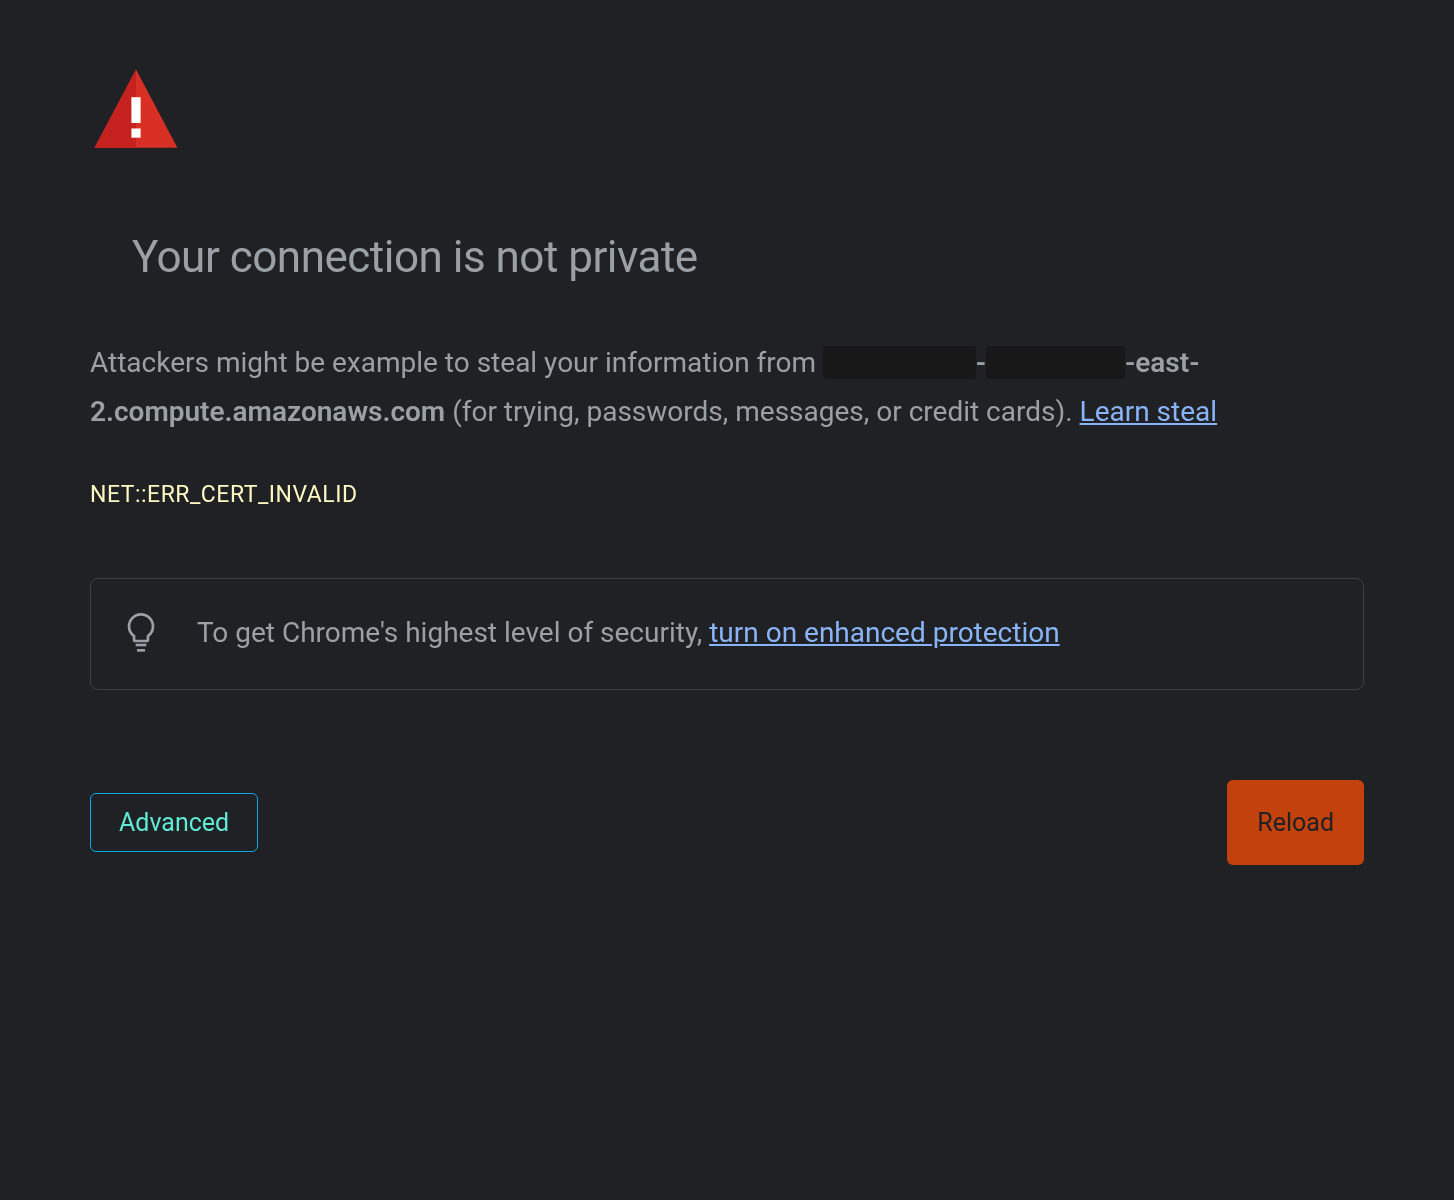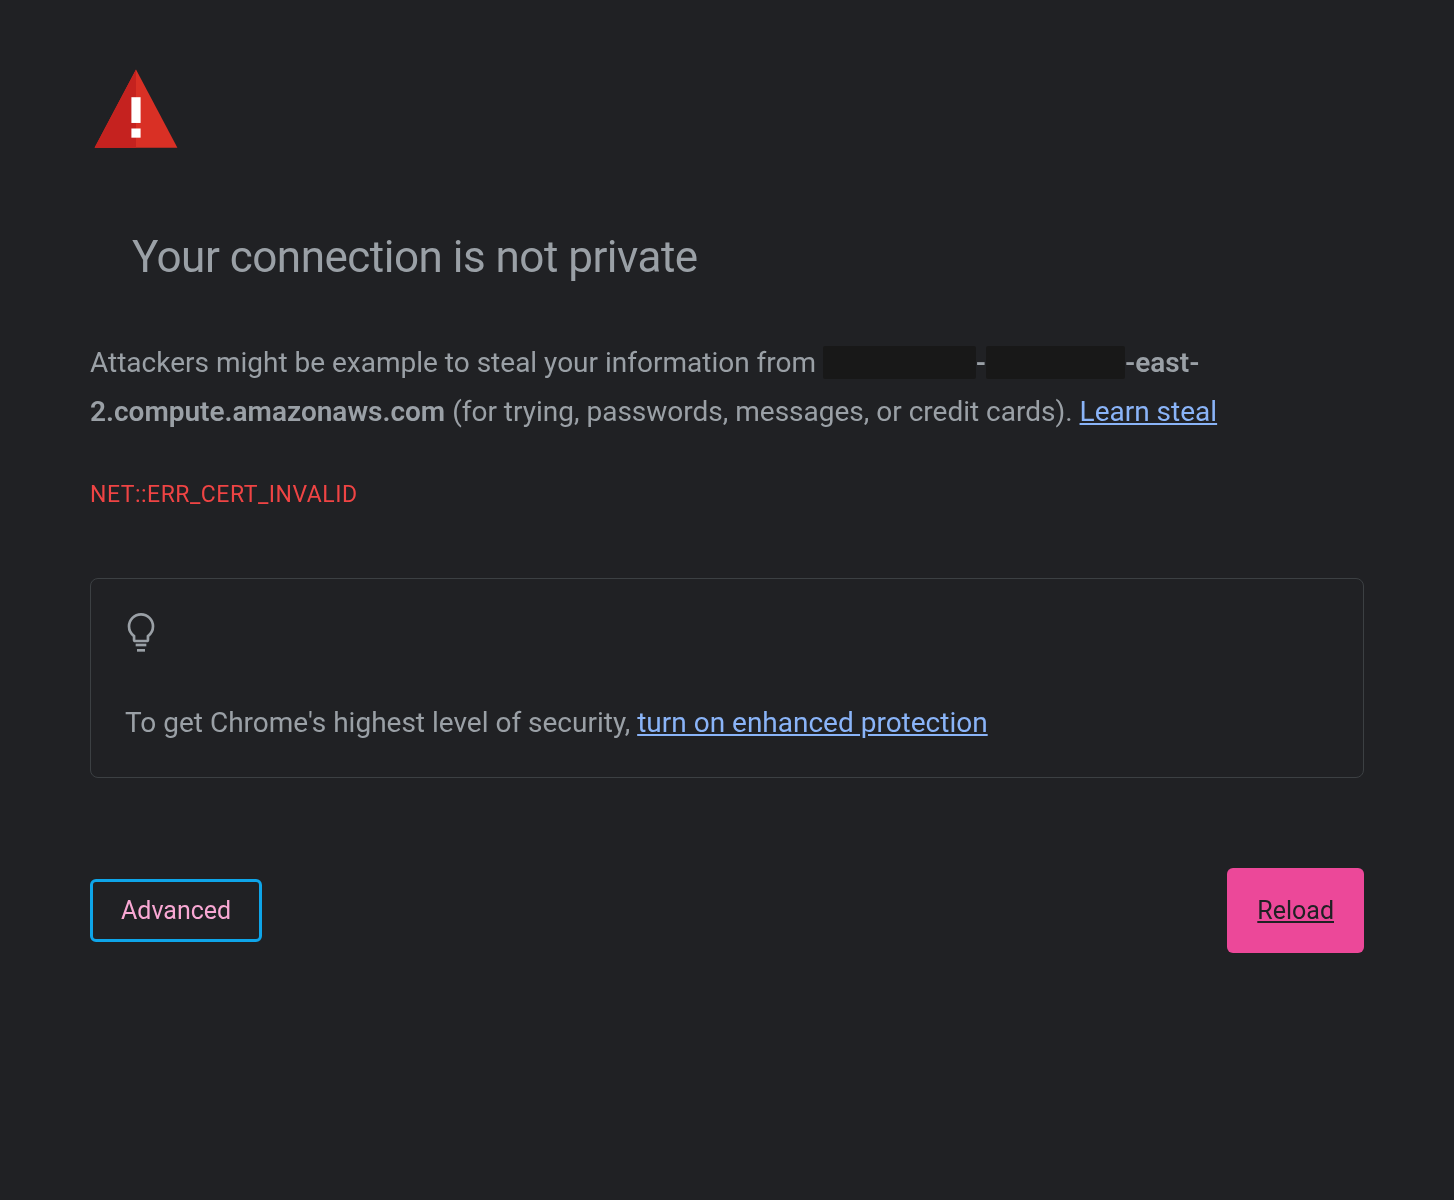--- a/index.html
+++ b/index.html
@@ -45,33 +45,32 @@
       color: transparent;
       border-radius: 2px;
     }
     .learn-more-link {
       color: #8ab4f8;
       text-decoration: underline;
       cursor: pointer;
     }
     .error-code {
       font-size: 23px;
-      color: #ef4444;
+      color: #fef9c3;
       margin-bottom: 70px;
       letter-spacing: 0.5px;
     }
     .tip-box {
       border: 1px solid #3c4043;
       border-radius: 8px;
       padding: 30px 34px;
       display: flex;
       align-items: flex-start;
       gap: 40px;
       margin-bottom: 90px;
-      flex-direction: column;
     }
     .tip-box .bulb-icon svg {
       width: 32px;
       height: 44px;
       margin-top: 2px;
     }
     .tip-text {
       font-size: 28px;
       line-height: 1.7;
       color: #9aa0a6;
@@ -88,29 +87,28 @@
     }
     .btn {
       font-size: 25px;
       padding: 14px 28px;
       border-radius: 6px;
       cursor: pointer;
       font-family: inherit;
     }
     .btn-advanced {
       background: transparent;
-      border: 3px solid #0ea5e9;
-      color: #f9a8d4;
+      border: 1px solid #0ea5e9;
+      color: #5eead4;
     }
     .btn-reload {
-      background-color: #ec4899;
+      background-color: #c2410c;
       border: none;
       color: #202124;
       padding: 28px 30px;
-      text-decoration: underline;
     }
   </style>
 </head>
 <body>
 
 <div class="warning-icon">
   <svg viewBox="0 0 100 100">
     <polygon points="50,5 95,90 5,90" fill="#d93025"></polygon>
     <polygon points="50,5 50,90 5,90" fill="#c5221f"></polygon>
     <rect x="45" y="35" width="10" height="28" fill="#ffffff"></rect>

